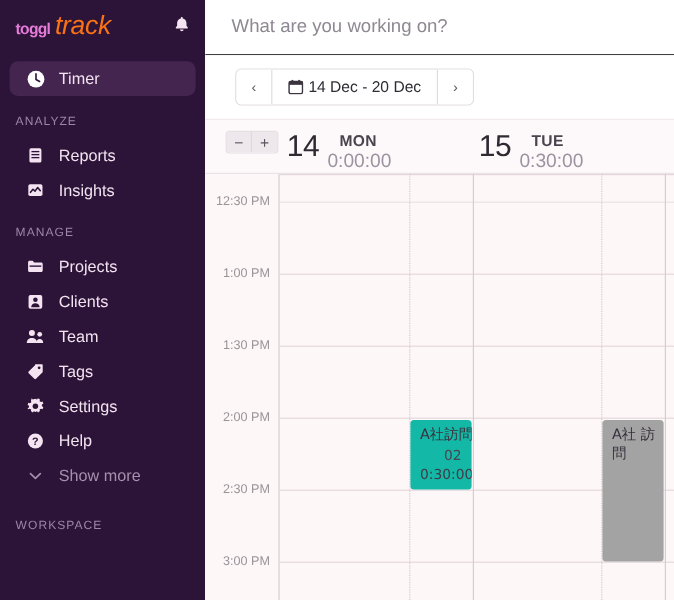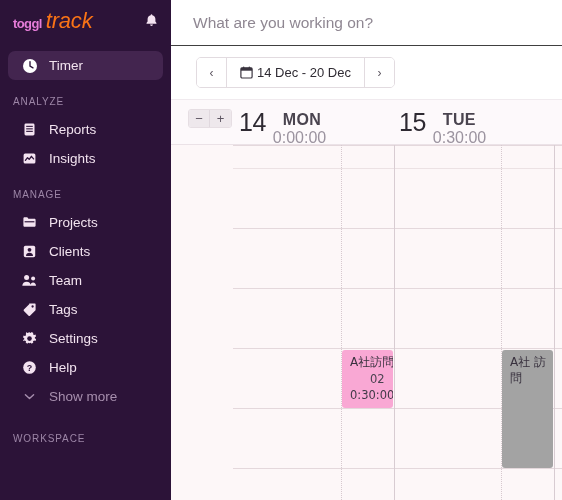--- a/index.html
+++ b/index.html
@@ -152,21 +152,21 @@
   }
   .day-num {
     font-size: 25px;
     color: #2e2a32;
     font-weight: 300;
     line-height: 1;
     letter-spacing: -0.5px;
   }
   .day-meta { padding-top: 1px; }
   .day-dow {
-    font-size: 16px;
+    font-size: 13px;
     font-weight: bold;
     color: #4a444f;
     letter-spacing: 0.3px;
     line-height: 1.15;
     padding-left: 10px;
   }
   .day-total {
     font-size: 16px;
     color: #9b939f;
     line-height: 1.15;
@@ -236,21 +236,21 @@
   .event .ev-sub { display: flex; align-items: center; gap: 3px; margin-top: 1px; margin-left: 20px; }
   .event .ev-sub .ev-code { font-size: 11.5px; color: #4a4350; }
   .event .ev-redacted {
     display: inline-block;
     width: 58px; height: 11px;
     border-radius: 2px;
     background: linear-gradient(90deg, rgba(231,162,196,0.15), rgba(226,143,184,0.85) 18%, rgba(226,143,184,0.85) 82%, rgba(231,162,196,0.15));
     filter: blur(1.6px);
   }
   .event .ev-dur { font-size: 11.5px; color: #413a47; margin-top: 1px; }
-  .event.pink { background: #f9a8d4; }
+  .event.pink { background: #14b8a6; }
   .event.yellow { background: #a3a3a3; }
   .event.yellow .ev-title { white-space: normal; }
 </style>
 </head>
 <body>
 
 <div id="app">
 
   <aside class="sidebar">
 
@@ -427,20 +427,28 @@
         <span class="day-num">15</span>
         <span class="day-meta">
           <span class="day-dow" style="display:block">TUE</span>
           <span class="day-total" style="display:block">0:30:00</span>
         </span>
       </div>
     </div>
 
     <div class="calendar">
 
+      <div class="gutter">
+        <span class="tick-label" style="top:23px">12:30 PM</span>
+        <span class="tick-label" style="top:83px">1:00 PM</span>
+        <span class="tick-label" style="top:143px">1:30 PM</span>
+        <span class="tick-label" style="top:203px">2:00 PM</span>
+        <span class="tick-label" style="top:263px">2:30 PM</span>
+        <span class="tick-label" style="top:323px">3:00 PM</span>
+      </div>
 
       <div class="gridarea">
         <div class="hline major" style="top:0px"></div>
         <div class="hline" style="top:23px"></div>
         <div class="hline major" style="top:83px"></div>
         <div class="hline major" style="top:143px"></div>
         <div class="hline major" style="top:203px"></div>
         <div class="hline major" style="top:263px"></div>
         <div class="hline major" style="top:323px"></div>
 

